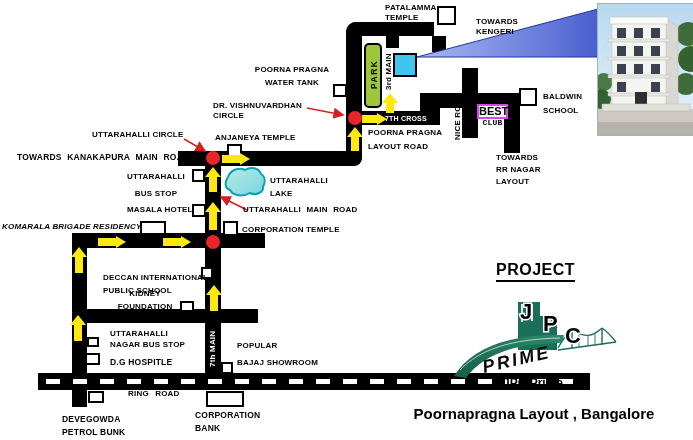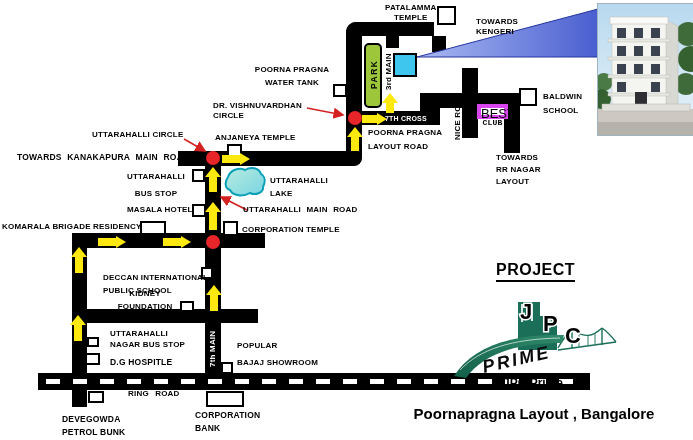--- a/index.html
+++ b/index.html
@@ -26,21 +26,21 @@
   .ya-right .sh{flex:1;height:8px;background:#fde910;}
   .ya-right .hd{width:0;height:0;border-top:6px solid transparent;border-bottom:6px solid transparent;
                 border-left:10px solid #fde910;}
   .dash{position:absolute;left:8px;right:8px;top:6px;height:5px;
         background:repeating-linear-gradient(90deg,#fff 0,#fff 14px,transparent 14px,transparent 27px);}
   #park{position:absolute;left:364px;top:43px;width:18px;height:65px;background:#9dc63b;
         border:2px solid #000;border-radius:5px;box-sizing:border-box;}
   #site{position:absolute;left:393px;top:53px;width:24px;height:24px;background:#3fc6ee;
         border:2px solid #000;box-sizing:border-box;}
   #bestbox{position:absolute;left:477px;top:104px;width:31px;height:15px;background:#fff;
-        border:4px solid #d946ef;box-sizing:border-box;font-weight:normal;font-size:13px;
+        border:2px solid #d946ef;box-sizing:border-box;font-weight:bold;font-size:11px;
         text-align:center;line-height:11px;}
   #overlay{position:absolute;left:0;top:0;pointer-events:none;}
   #photo{position:absolute;left:597px;top:3px;width:96px;height:131px;border:1px solid #9fb3c0;}
   #project{position:absolute;left:496px;top:261px;font-weight:bold;font-size:16px;letter-spacing:.5px;
         border-bottom:2.5px solid #000;padding-bottom:1px;}
   #logo{position:absolute;left:452px;top:286px;}
   #brandname{position:absolute;left:448px;top:376px;width:170px;text-align:center;
         font-weight:bold;font-size:12px;}
   #brandloc{position:absolute;left:375px;top:405px;width:318px;text-align:center;
         font-weight:bold;font-size:15px;}
@@ -151,21 +151,21 @@
     </div>
   <div class="ya ya-right" style="left:98px;top:236px;width:28px;height:12px;">
       <div class="sh"></div>
       <div class="hd"></div>
     </div>
   <div class="ya ya-right" style="left:163px;top:236px;width:28px;height:12px;">
       <div class="sh"></div>
       <div class="hd"></div>
     </div>
 
-  <div class="lbl" style="left:385px;top:3px;text-align:center;">PATALAMMA
+  <div class="lbl" style="left:385px;top:3px;">PATALAMMA
 TEMPLE</div>
   <div class="lbl" style="left:476px;top:17px;">TOWARDS
 KENGERI</div>
   <div class="lbl c" style="left:248px;top:64px;width:88px;line-height:1.6;">POORNA PRAGNA
 WATER TANK</div>
   <div class="lbl" style="left:213px;top:101px;">DR. VISHNUVARDHAN
 CIRCLE</div>
   <div class="lbl" style="left:368px;top:126px;line-height:1.8;">POORNA PRAGNA
 LAYOUT ROAD</div>
   <div class="lbl wh" style="left:385px;top:114px;font-size:7px;">7TH CROSS</div>
@@ -180,21 +180,21 @@
 LAYOUT</div>
   <div class="lbl" style="left:92px;top:130px;">UTTARAHALLI CIRCLE</div>
   <div class="lbl f9 ws" style="left:17px;top:152px;">TOWARDS KANAKAPURA MAIN ROAD</div>
   <div class="lbl" style="left:215px;top:133px;">ANJANEYA TEMPLE</div>
   <div class="lbl c" style="left:122px;top:169px;width:68px;line-height:2.1;">UTTARAHALLI
 BUS STOP</div>
   <div class="lbl" style="left:127px;top:205px;">MASALA HOTEL</div>
   <div class="lbl lh17" style="left:270px;top:174px;">UTTARAHALLI
 LAKE</div>
   <div class="lbl ws" style="left:243px;top:205px;">UTTARAHALLI MAIN ROAD</div>
-  <div class="lbl" style="left:2px;top:222px;">KOMARALA BRIGADE RESIDENCY</div>
+  <div class="lbl" style="left:2px;top:222px;font-style:italic;">KOMARALA BRIGADE RESIDENCY</div>
   <div class="lbl" style="left:242px;top:225px;">CORPORATION TEMPLE</div>
   <div class="lbl" style="left:103px;top:272px;line-height:1.6;">DECCAN INTERNATIONAL
 PUBLIC SCHOOL</div>
   <div class="lbl c" style="left:105px;top:288px;width:80px;line-height:1.6;">KIDNEY
 FOUNDATION</div>
   <div class="lbl" style="left:110px;top:329px;line-height:1.35;">UTTARAHALLI
 NAGAR BUS STOP</div>
   <div class="lbl v wh" style="left:208px;top:367px;">7th MAIN</div>
   <div class="lbl lh21" style="left:237px;top:338px;">POPULAR
 BAJAJ SHOWROOM</div>

